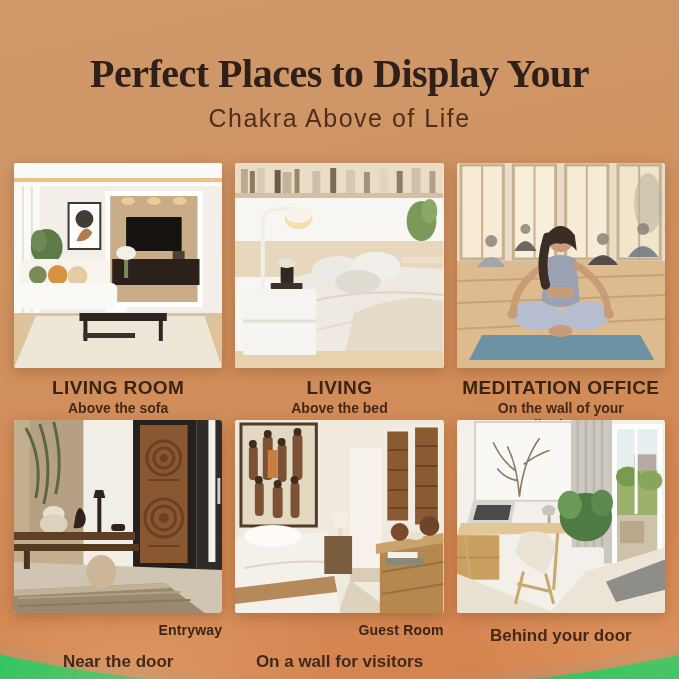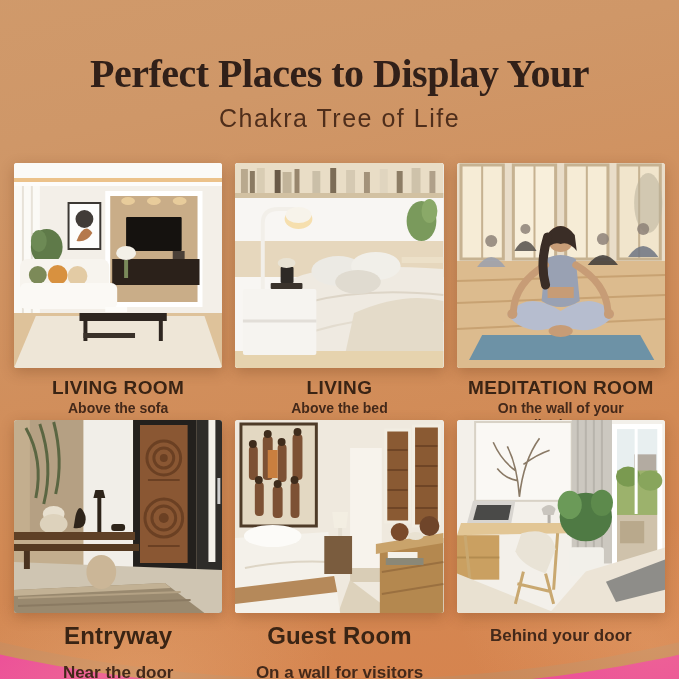--- a/index.html
+++ b/index.html
@@ -1,17 +1,17 @@
 <!DOCTYPE html>
 <html><head>
 <meta charset="utf-8">
 <style>
   html,body{margin:0;padding:0;}
   body{font-family:"Liberation Sans",sans-serif;}
-  .canvas{position:relative;width:679px;height:679px;overflow:hidden;background:#ec4899;}
+  .canvas{position:relative;width:679px;height:679px;overflow:hidden;background:#22c55e;}
 
   
   .bg-arc{position:absolute;left:-500px;top:-140px;width:1680px;height:830px;border-radius:50%;
           background:#c9895a;}
   .bg-main{position:absolute;left:-460px;top:-120px;width:1600px;height:800px;border-radius:50%;
            background:linear-gradient(168deg,#d19d6e 0%,#cf9768 32%,#d28a55 68%,#d8804a 100%);}
   .glow{position:absolute;border-radius:50%;pointer-events:none;}
   .glow-left{left:-90px;top:560px;width:430px;height:260px;transform:rotate(-16deg);
              background:radial-gradient(closest-side,rgba(241,191,141,.30),rgba(241,191,141,0));}
   .glow-right{left:450px;top:520px;width:400px;height:250px;transform:rotate(18deg);
@@ -28,37 +28,37 @@
   .row1{top:163px;}
   .row2{top:420px;}
   .card{flex:1;text-align:center;min-width:0;}
   .photo{width:100%;display:block;border-radius:3px;box-shadow:0 4px 14px rgba(88,44,14,.28);
          background:#eee;overflow:hidden;}
   .photo svg{display:block;width:100%;height:100%;}
   .ph1{height:205px;}
   .ph2{height:193px;}
   .cap{margin-top:9px;color:#3a2414;line-height:1.18;}
   .cap .t1{font-weight:700;font-size:19px;letter-spacing:.4px;}
-  .row2 .cap .t1{font-size:24px;letter-spacing:.2px;}
+  .row2 .cap .t1{font-size:14px;letter-spacing:.2px;text-align:right;}
   .cap .t2{font-weight:600;font-size:14px;margin:1px auto 0;max-width:200px;color:#44291a;}
   .row2 .cap .t2{font-size:17px;margin-top:13px;}
 </style>
 </head>
 <body>
 
 <div class="canvas">
 
   <div class="bg-arc"></div>
   <div class="bg-main"></div>
   <div class="glow glow-left"></div>
   <div class="glow glow-right"></div>
 
   <div class="header">
     <h1 class="title">Perfect Places to Display Your</h1>
-    <div class="subtitle">Chakra Tree of Life</div>
+    <div class="subtitle">Chakra Above of Life</div>
   </div>
 
   <div class="row row1">
 
     <div class="card">
       <div class="photo ph1">
         <svg viewBox="0 0 210 205" preserveAspectRatio="none">
           <rect width="210" height="205" fill="#f3efe8"></rect>
           <rect width="210" height="15" fill="#fbfaf7"></rect>
           <rect y="15" width="210" height="4" fill="#ecc28a"></rect>
@@ -185,21 +185,21 @@
           <path d="M118,102 Q148,120 150,148" stroke="#c79c76" stroke-width="7" fill="none" stroke-linecap="round"></path>
           <circle cx="55" cy="151" r="5" fill="#c79c76"></circle>
           <circle cx="151" cy="151" r="5" fill="#c79c76"></circle>
           <ellipse cx="103" cy="168" rx="12" ry="6" fill="#c79c76"></ellipse>
           <circle cx="103" cy="76" r="13" fill="#c89d77"></circle>
           <path d="M89,72 Q103,54 117,72 L119,88 Q111,78 103,81 Q95,78 87,88 Z" fill="#3a2d26"></path>
           <path d="M90,74 Q82,100 88,122" stroke="#3a2d26" stroke-width="9" fill="none" stroke-linecap="round"></path>
         </svg>
       </div>
       <div class="cap">
-        <div class="t1">MEDITATION ROOM</div>
+        <div class="t1">MEDITATION OFFICE</div>
         <div class="t2">On the wall of your meditation area</div>
       </div>
     </div>
   </div>
 
   <div class="row row2">
 
     <div class="card">
       <div class="photo ph2">
         <svg viewBox="0 0 210 193" preserveAspectRatio="none">

